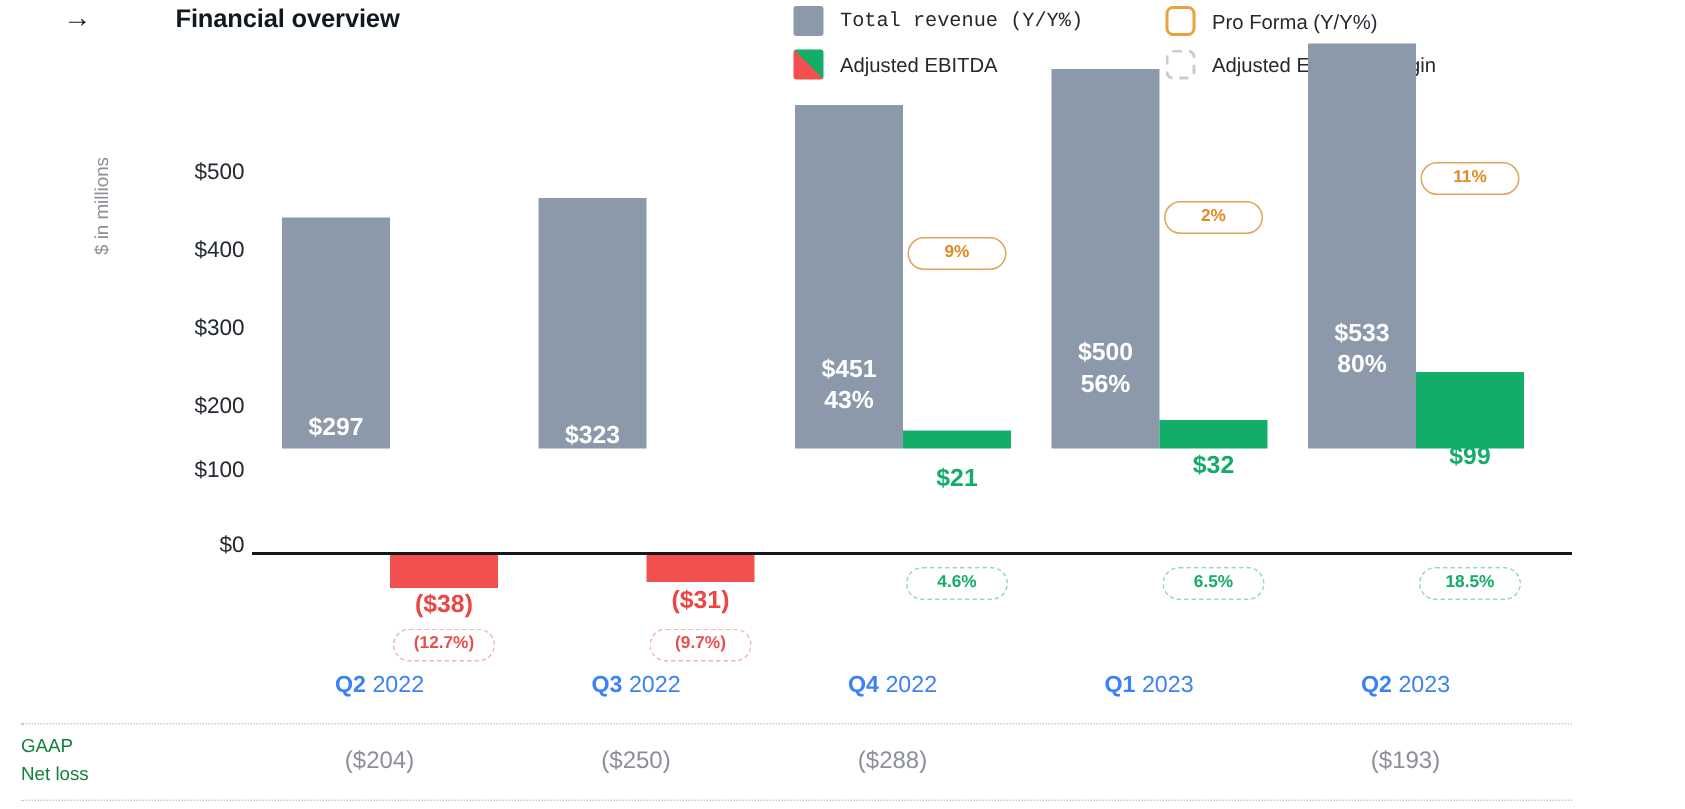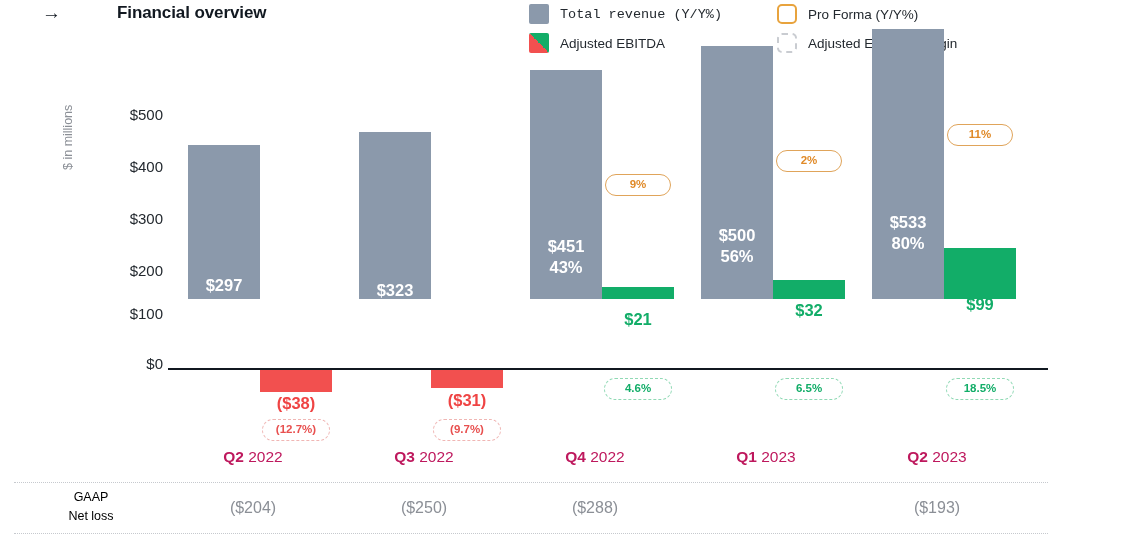--- a/index.html
+++ b/index.html
@@ -84,46 +84,46 @@
   }
   .eb-label.neg { color: #ef4444; }
 
   .pill {
     position: absolute; height: 22px; line-height: 19px;
     text-align: center; font-size: 11.5px; font-weight: bold;
     border-radius: 11px; background: #ffffff;
   }
   .pill-pf {
     left: 95px; width: 66px;
-    border: 1.5px solid #e0a45a; color: #e08a28; margin-top: 16px;
+    border: 1.5px solid #e0a45a; color: #e08a28;
   }
   .pill-margin {
     left: 94px; width: 68px;
     border: 1.5px dashed; background: #ffffff;
   }
   .pill-margin.pos { border-color: #8fd9b4; color: #12ad68; }
   .pill-margin.neg { border-color: #f0b6b4; color: #e8504f; }
 
   .xlabel {
     position: absolute; top: 448px; left: 0px; width: 170px;
-    text-align: center; font-size: 15.5px; color: #be185d;
+    text-align: center; font-size: 15.5px; color: #3b82f6;
   }
   .xlabel b { font-weight: bold; }
   .xlabel span { font-weight: normal; }
 
   
   .ftable {
     position: absolute; left: 14px; top: 482px;
     width: 1034px; height: 52px;
     border-top: 1px dotted #c6c9ce;
     border-bottom: 1px dotted #c6c9ce;
   }
   .ftable-rowlabel {
     position: absolute; left: 0px; top: 5px; width: 154px;
-    text-align: center; font-size: 12.5px; color: #000000;
+    text-align: left; font-size: 12.5px; color: #15803d;
     line-height: 19px;
   }
   .ftable-cell {
     position: absolute; top: 5px; width: 170px;
     text-align: center; font-size: 16px; color: #8b8f96;
     line-height: 40px;
   }
 </style>
 </head>
 <body>

